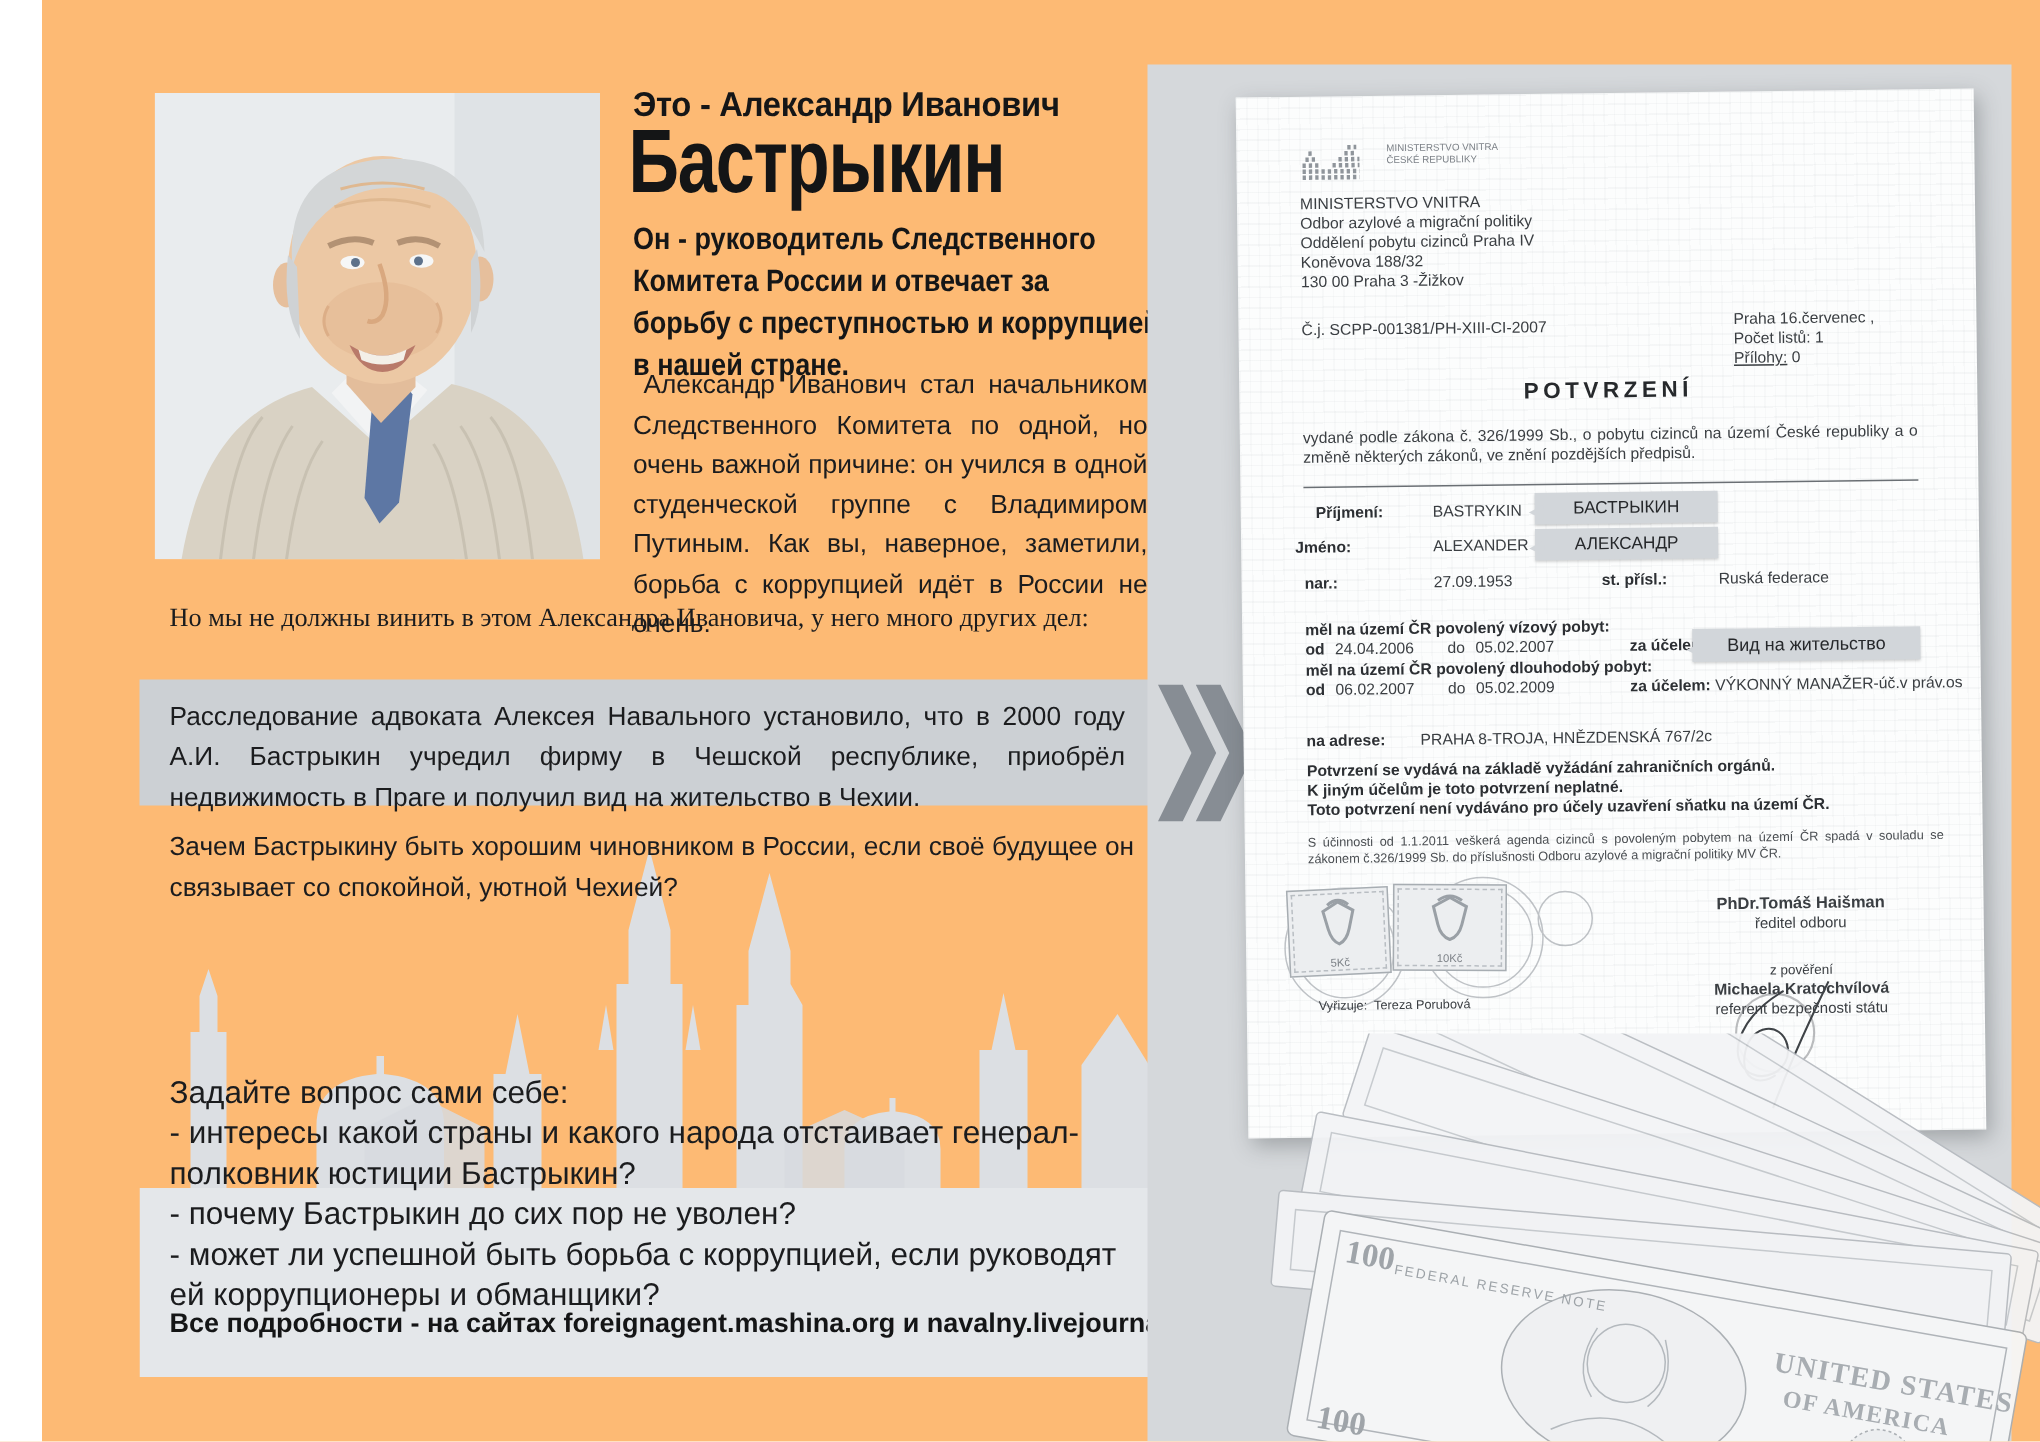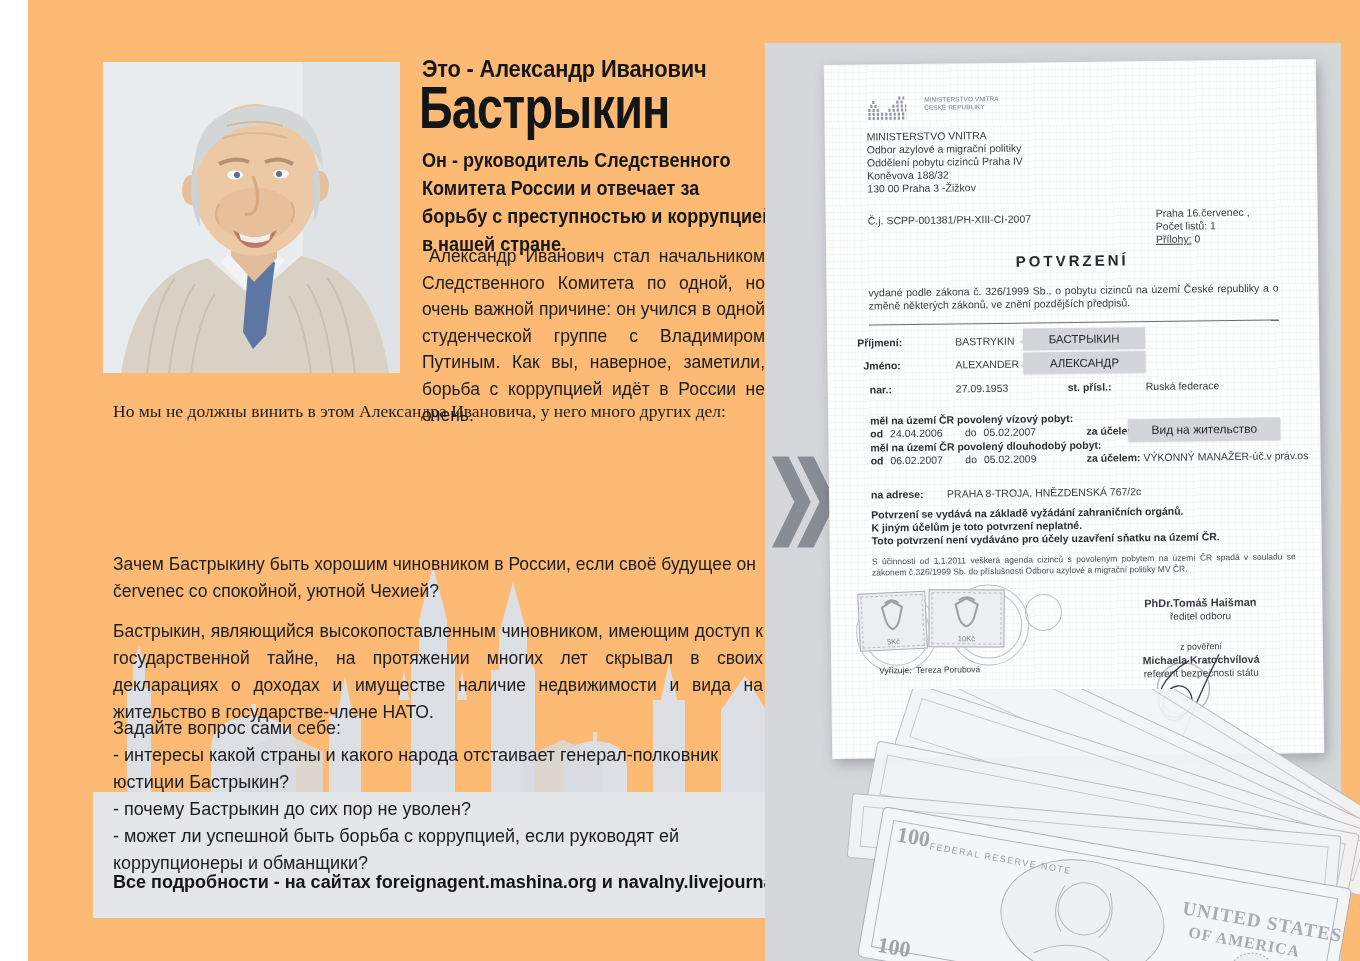--- a/index.html
+++ b/index.html
@@ -11,21 +11,21 @@
   .kicker{left:394px;top:56px;font-size:23px;font-weight:bold;transform:scaleX(.95);transform-origin:left top;letter-spacing:-.2px;color:#151617;}
   .headline{left:391px;top:78px;font-size:60px;font-weight:bold;line-height:1;transform:scaleX(.78);transform-origin:left top;letter-spacing:-1px;color:#141516;}
   .lead{left:394px;top:146px;font-size:20.5px;line-height:28px;font-weight:bold;transform:scaleX(.88);transform-origin:left top;color:#151617;}
   .intro{left:394px;top:243px;width:343px;text-align:justify;text-indent:7px;line-height:26.5px;}
   .blame{left:85px;top:398px;width:648px;font-family:Liberation Serif, serif;}
   .band{left:65px;top:453px;width:673px;height:84px;background:#ccd0d4;}
   .band p{margin:0;padding:11px 16px 0 20px;font-size:17.5px;line-height:27px;text-align:justify;}
   .q1{left:85px;top:551px;width:652px;}
   .p2{left:85px;top:618px;width:650px;text-align:justify;}
   .ask{left:85px;top:715px;width:652px;}
-  .ask p{margin:0;font-size:18px;line-height:27px;}
+  .ask p{margin:0;font-size:21px;line-height:27px;}
   .footer-note{left:85px;top:869px;font-size:18px;font-weight:bold;color:#141516;}
   .photo{left:75px;top:62px;width:297px;height:311px;overflow:hidden;}
   .skyline{left:65px;top:560px;width:673px;height:358px;}
   
   .panel{left:737px;top:43px;width:576px;height:918px;background:#d5d8db;}
   .chevrons{left:744px;top:456px;width:64px;height:92px;}
   .paper{left:800px;top:62px;width:492px;height:694px;background:#fcfdfd;
          transform:rotate(-.7deg);transform-origin:center;
          box-shadow:3px 5px 14px rgba(60,65,70,.35);
          background-image:
@@ -124,23 +124,25 @@
   <div class="abs lead">
     <div>Он - руководитель Следственного</div>
     <div>Комитета России и отвечает за</div>
     <div>борьбу с преступностью и коррупцией</div>
     <div>в нашей стране.</div>
   </div>
 
   <p class="t intro">Александр Иванович стал начальником Следственного Комитета по одной, но очень важной причине: он учился в одной студенческой группе с Владимиром Путиным. Как вы, наверное, заметили, борьба с коррупцией идёт в России не очень.</p>
   <p class="t blame">Но мы не должны винить в этом Александра Ивановича, у него много других дел:</p>
 
-
-  <p class="t q1">Зачем Бастрыкину быть хорошим чиновником в России, если своё будущее он červenec со спокойной, уютной Чехией?</p>
-  <p class="t p2">Бастрыкин, являющийся высокопоставленным чиновником, имеющим доступ к государственной тайне, на протяжении многих лет скрывал в своих декларациях о доходах и имуществе наличие недвижимости и вида на жительство в государстве-члене НАТО.</p>
+  <div class="abs band">
+    <p>Расследование адвоката Алексея Навального установило, что в 2000 году А.И. Бастрыкин учредил фирму в Чешской республике, приобрёл недвижимость в Праге и получил вид на жительство в Чехии.</p>
+  </div>
+
+  <p class="t q1">Зачем Бастрыкину быть хорошим чиновником в России, если своё будущее он связывает со спокойной, уютной Чехией?</p>
 
   <div class="abs ask">
     <p>Задайте вопрос сами себе:</p>
     <p>- интересы какой страны и какого народа отстаивает генерал-полковник юстиции Бастрыкин?</p>
     <p>- почему Бастрыкин до сих пор не уволен?</p>
     <p>- может ли успешной быть борьба с коррупцией, если руководят ей коррупционеры и обманщики?</p>
   </div>
 
   <p class="t footer-note">Все подробности - на сайтах foreignagent.mashina.org и navalny.livejournal.com</p>
 
@@ -183,21 +185,21 @@
     <div class="d" style="left:330px;top:146px;">
       <div>Praha 16.červenec ,</div>
       <div>Počet listů: 1</div>
       <div><span style="text-decoration:underline">Přílohy:</span> <span>0</span></div>
     </div>
 
     <div class="d doc-title">POTVRZENÍ</div>
     <div class="d law">vydané podle zákona č. 326/1999 Sb., o pobytu cizinců na území České republiky a o změně některých zákonů, ve znění pozdějších předpisů.</div>
     <div class="abs rule"></div>
 
-    <div class="d db" style="left:30px;top:272px;text-align:right;">Příjmení:</div>
+    <div class="d db" style="left:50px;top:272px;text-align:right;">Příjmení:</div>
     <div class="d" style="left:128px;top:272px;">BASTRYKIN</div>
     <div class="callout" style="left:196px;top:266px;width:122px;height:21px;">БАСТРЫКИН</div>
 
     <div class="d db" style="left:36px;top:295px;">Jméno:</div>
     <div class="d" style="left:128px;top:295px;">ALEXANDER</div>
     <div class="callout" style="left:196px;top:290px;width:122px;height:21px;">АЛЕКСАНДР</div>
 
     <div class="d db" style="left:42px;top:319px;">nar.:</div>
     <div class="d" style="left:128px;top:319px;">27.09.1953</div>
     <div class="d db" style="left:240px;top:319px;">st. přísl.:</div>

